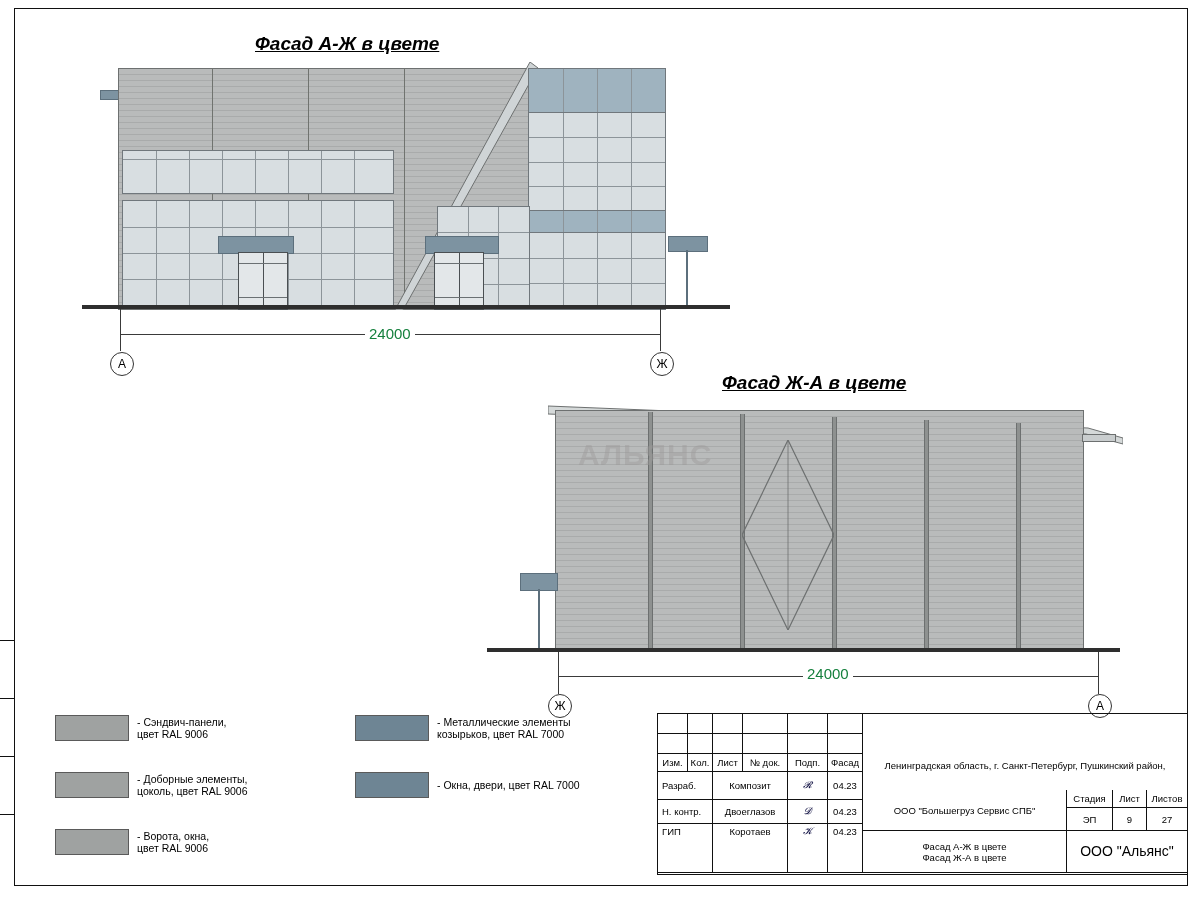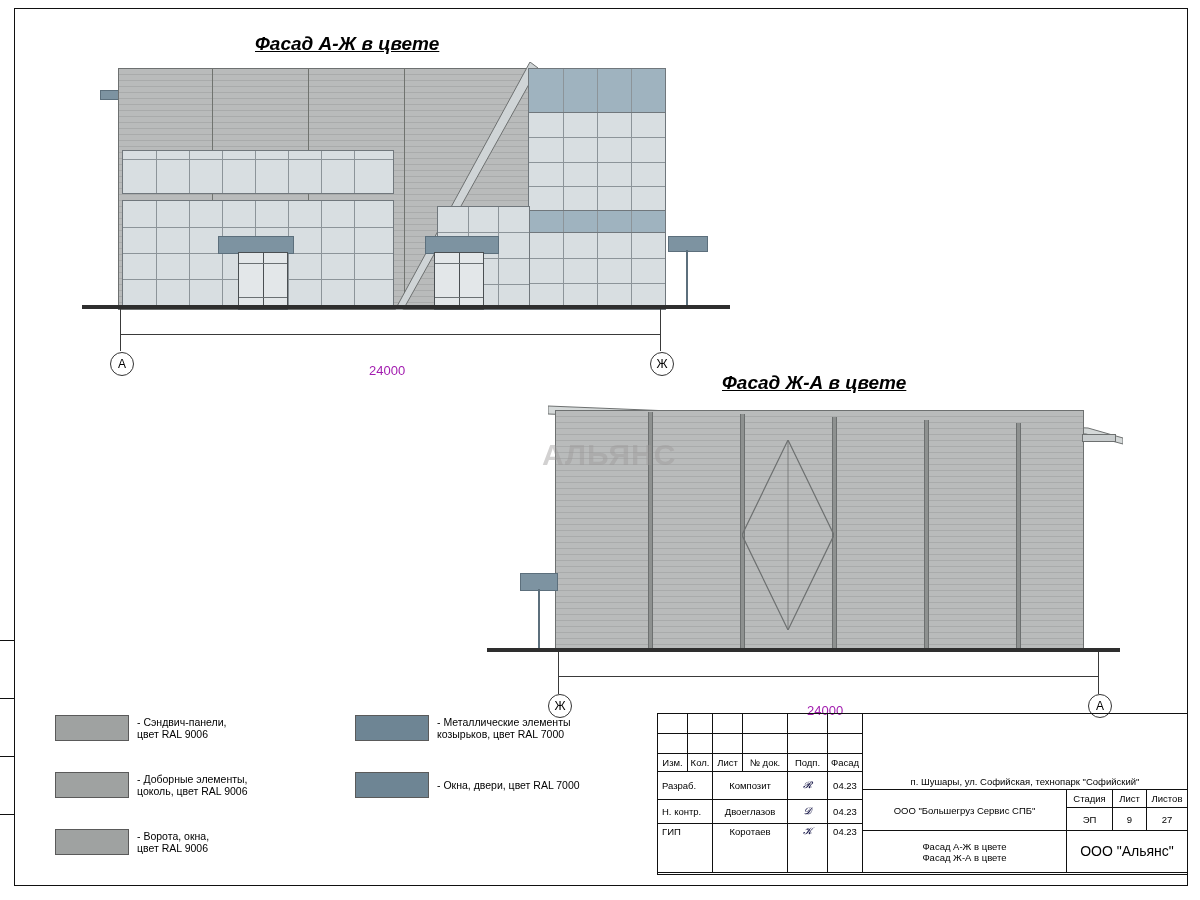--- a/index.html
+++ b/index.html
@@ -26,21 +26,21 @@
   .glass-light{background:#d8dee1;}
   .metal{position:absolute;background:#7d93a1;border:1px solid #5c6f7c;}
   .door{position:absolute;background:#e3e7e9;border:1px solid #4a4f52;}
   .door .dv{position:absolute;top:0;bottom:0;width:1px;background:#4a4f52;}
   .door .dh{position:absolute;left:0;right:0;height:1px;background:#6a7073;}
   .diag{position:absolute;}
 
   
   .dim-line{position:absolute;height:1px;background:#3a3a3a;}
   .dim-tick{position:absolute;width:1px;background:#3a3a3a;}
-  .dim-text{position:absolute;font-size:13px;color:#a21caf;background:#fff;padding:0 4px;margin-top:38px;}
+  .dim-text{position:absolute;font-size:15px;color:#15803d;background:#fff;padding:0 4px;}
   .axis-circle{position:absolute;width:22px;height:22px;border:1px solid #333;border-radius:50%;
       display:flex;align-items:center;justify-content:center;font-size:12px;background:#fff;}
   .ground2{position:absolute;left:487px;top:648px;width:633px;height:4px;background:#2e2e2e;}
   .watermark{position:absolute;font-weight:bold;font-size:30px;color:#9d9a9a;opacity:.45;
       letter-spacing:1px;font-family:"Liberation Sans",sans-serif;}
 
   
   .legend{position:absolute;left:55px;top:710px;width:600px;height:160px;}
   .lg-item{position:absolute;display:flex;align-items:center;}
   .lg-swatch{width:72px;height:24px;border:1px solid #5a5a5a;}
@@ -186,21 +186,21 @@
     <div style="position:absolute;left:740px;top:414px;width:3px;height:234px;background:#8e9190;border-left:1px solid #6d7070;border-right:1px solid #6d7070;"></div>
     <div style="position:absolute;left:832px;top:417px;width:3px;height:231px;background:#8e9190;border-left:1px solid #6d7070;border-right:1px solid #6d7070;"></div>
     <div style="position:absolute;left:924px;top:420px;width:3px;height:228px;background:#8e9190;border-left:1px solid #6d7070;border-right:1px solid #6d7070;"></div>
     <div style="position:absolute;left:1016px;top:423px;width:3px;height:225px;background:#8e9190;border-left:1px solid #6d7070;border-right:1px solid #6d7070;"></div>
 
     <svg style="position:absolute;left:742px;top:440px;width:92px;height:190px;" viewBox="0 0 92 190">
       <polygon points="46,0 92,95 46,190 0,95" fill="none" stroke="#6d7070" stroke-width="1.2"></polygon>
       <line x1="46" y1="0" x2="46" y2="190" stroke="#6d7070" stroke-width="0.8"></line>
     </svg>
 
-    <div class="watermark" style="left:542px;top:438px;">АЛЬЯНС</div>
+    <div class="watermark" style="left:578px;top:438px;">АЛЬЯНС</div>
 
     <div class="metal" style="left:520px;top:573px;width:36px;height:16px;"></div>
     <div style="position:absolute;left:538px;top:589px;width:2px;height:59px;background:#5c6f7c;"></div>
 
     <div style="position:absolute;left:1082px;top:434px;width:32px;height:6px;background:#c9cdce;border:1px solid #6d7070;"></div>
 
     <div class="ground2"></div>
   </div>
 
   <div>
@@ -277,21 +277,21 @@
     <div class="cell" style="left:55px;top:86px;width:75px;height:24px;">Двоеглазов</div>
     <div class="cell sign" style="left:130px;top:86px;width:40px;height:24px;">𝓓</div>
     <div class="cell" style="left:170px;top:86px;width:35px;height:24px;">04.23</div>
 
     <div class="cell nbb" style="left:0;top:110px;width:55px;height:49px;justify-content:flex-start;padding-left:4px;align-items:flex-start;padding-top:2px;">ГИП</div>
     <div class="cell nbb" style="left:55px;top:110px;width:75px;height:49px;align-items:flex-start;padding-top:2px;">Коротаев</div>
     <div class="cell nbb sign" style="left:130px;top:110px;width:40px;height:49px;align-items:flex-start;padding-top:2px;">𝓚</div>
     <div class="cell nbb" style="left:170px;top:110px;width:35px;height:49px;align-items:flex-start;padding-top:2px;">04.23</div>
 
 
-    <div class="cell" style="left:205px;top:59px;width:324px;height:17px;border-right:none;">п. Шушары, ул. Софийская, технопарк "Софийский"</div>
+    <div class="cell" style="left:205px;top:43px;width:324px;height:16px;border-right:none;border-bottom:none;">Ленинградская область, г. Санкт-Петербург, Пушкинский район,</div>
 
     <div class="cell" style="left:205px;top:76px;width:204px;height:41px;">ООО "Большегруз Сервис СПБ"</div>
 
     <div class="cell" style="left:409px;top:76px;width:46px;height:18px;">Стадия</div>
     <div class="cell" style="left:455px;top:76px;width:34px;height:18px;">Лист</div>
     <div class="cell" style="left:489px;top:76px;width:40px;height:18px;border-right:none;">Листов</div>
 
     <div class="cell big" style="left:409px;top:94px;width:46px;height:23px;">ЭП</div>
     <div class="cell big" style="left:455px;top:94px;width:34px;height:23px;">9</div>
     <div class="cell big" style="left:489px;top:94px;width:40px;height:23px;border-right:none;">27</div>

